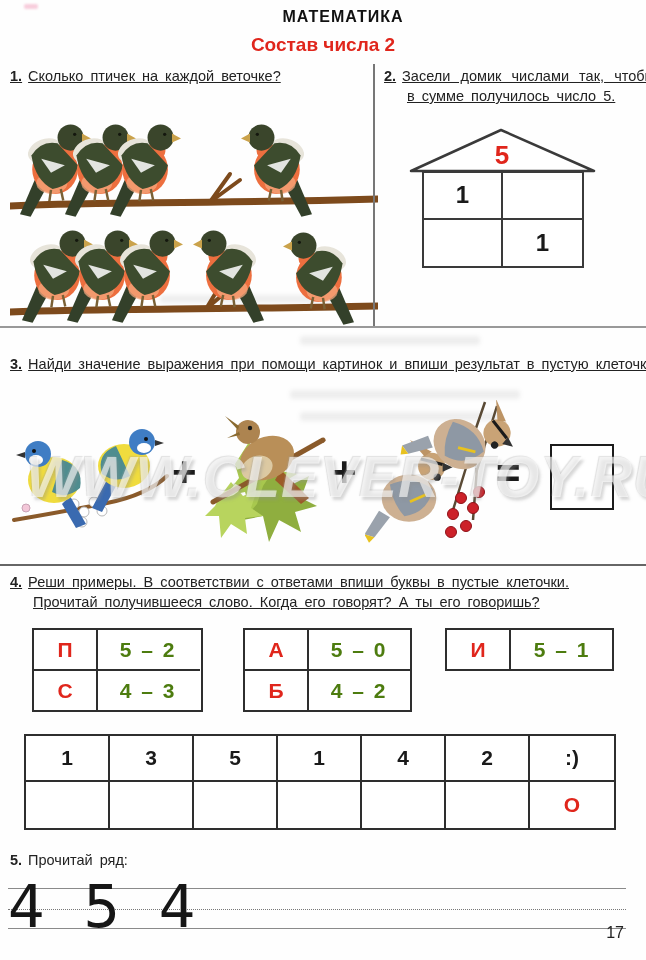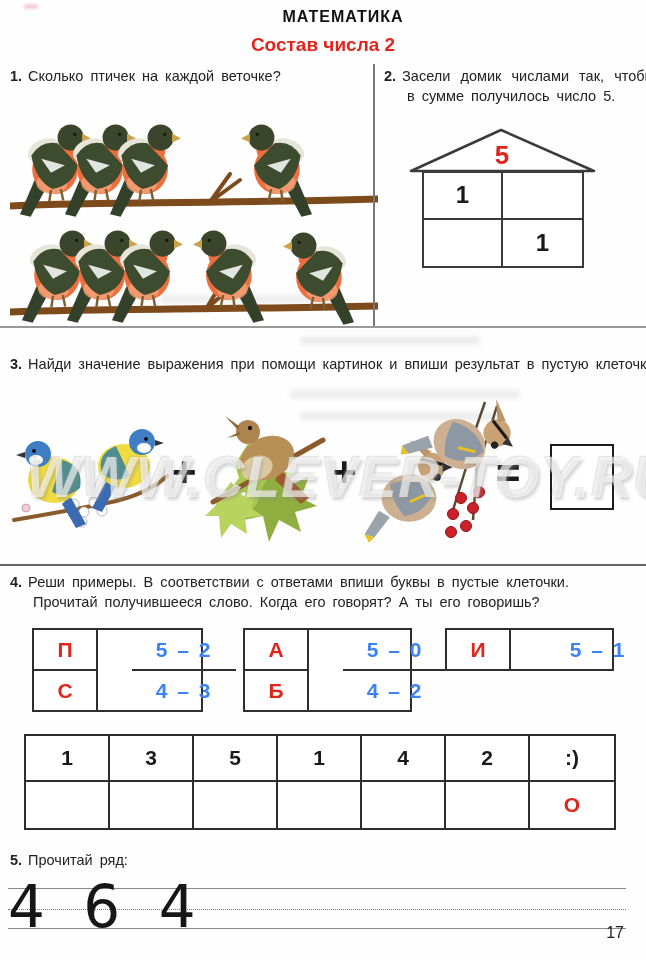--- a/index.html
+++ b/index.html
@@ -10,21 +10,21 @@
   }
   
   .title{position:absolute;top:8px;left:0;width:100%;text-align:center;
     font-size:16px;font-weight:700;letter-spacing:1px;color:#111;padding-left:20px;}
   .subtitle{position:absolute;top:34px;left:0;width:100%;text-align:center;
     font-size:19px;font-weight:700;color:#e0261c;}
   
   .task-text{position:absolute;font-size:14.5px;line-height:20px;color:#222;
     text-align:justify;word-spacing:3px;}
   .task-num{font-weight:700;padding-right:6px;}
-  .hang{padding-left:23px;text-indent:-23px;}
+  .hang{padding-left:23px;text-indent:-23px;text-decoration:underline;}
   
   .vdiv{position:absolute;left:373px;top:64px;width:1.5px;height:262px;background:#777;}
   .hdiv{position:absolute;left:0;width:646px;height:2px;background:#999;}
   
   .house{position:absolute;left:406px;top:122px;width:195px;height:152px;}
   .house svg{position:absolute;left:0;top:0;}
   .roof-num{position:absolute;left:80px;top:18px;width:32px;text-align:center;
     font-size:26px;font-weight:700;color:#e0261c;}
   .house-body{position:absolute;left:16px;top:49px;width:162px;height:97px;
     border:2px solid #3a3a3a;box-sizing:border-box;display:grid;
@@ -46,21 +46,21 @@
     text-shadow:2px 3px 3px rgba(140,140,140,0.35),-1px -1px 1px rgba(160,160,160,0.3);
     pointer-events:none;}
   
   .lt{position:absolute;top:628px;border:2px solid #2e2e2e;background:#fff;
     display:grid;box-sizing:content-box;}
   .lt .cell{display:flex;align-items:center;justify-content:center;height:39px;
     font-size:21px;font-weight:700;border-right:2px solid #2e2e2e;border-bottom:2px solid #2e2e2e;}
   .lt .cell.last-col{border-right:none;}
   .lt .cell.last-row{border-bottom:none;}
   .lt .letter{color:#e0261c;width:62px;}
-  .lt .expr{color:#3b82f6;width:104px;letter-spacing:2px;margin-left:36px;}
+  .lt .expr{color:#4d7c0f;width:104px;letter-spacing:2px;}
   
   .atable{position:absolute;left:24px;top:734px;border:2px solid #2e2e2e;background:#fff;
     display:grid;grid-template-columns:repeat(7,84px);grid-template-rows:46px 46px;}
   .atable .cell{display:flex;align-items:center;justify-content:center;
     font-size:21px;font-weight:700;color:#1a1a1a;
     border-right:2px solid #2e2e2e;border-bottom:2px solid #2e2e2e;}
   .atable .cell:nth-child(7n){border-right:none;}
   .atable .cell:nth-child(n+8){border-bottom:none;}
   .atable .cell.red{color:#e0261c;}
   
@@ -301,16 +301,16 @@
     <div class="cell red">О</div>
   </div>
 
   <div class="task-text" style="left:10px;top:850px;width:300px;">
     <span class="task-num">5.</span><span>Прочитай ряд:</span>
   </div>
 
   <div class="wline" style="top:888px;"></div>
   <div class="wline dotted" style="top:909px;"></div>
   <div class="wline" style="top:928px;"></div>
-  <div class="write-digits">4 6 4</div>
+  <div class="write-digits">4 5 4</div>
 
   <div class="page-num">17</div>
 </div>
 
 </body></html>

